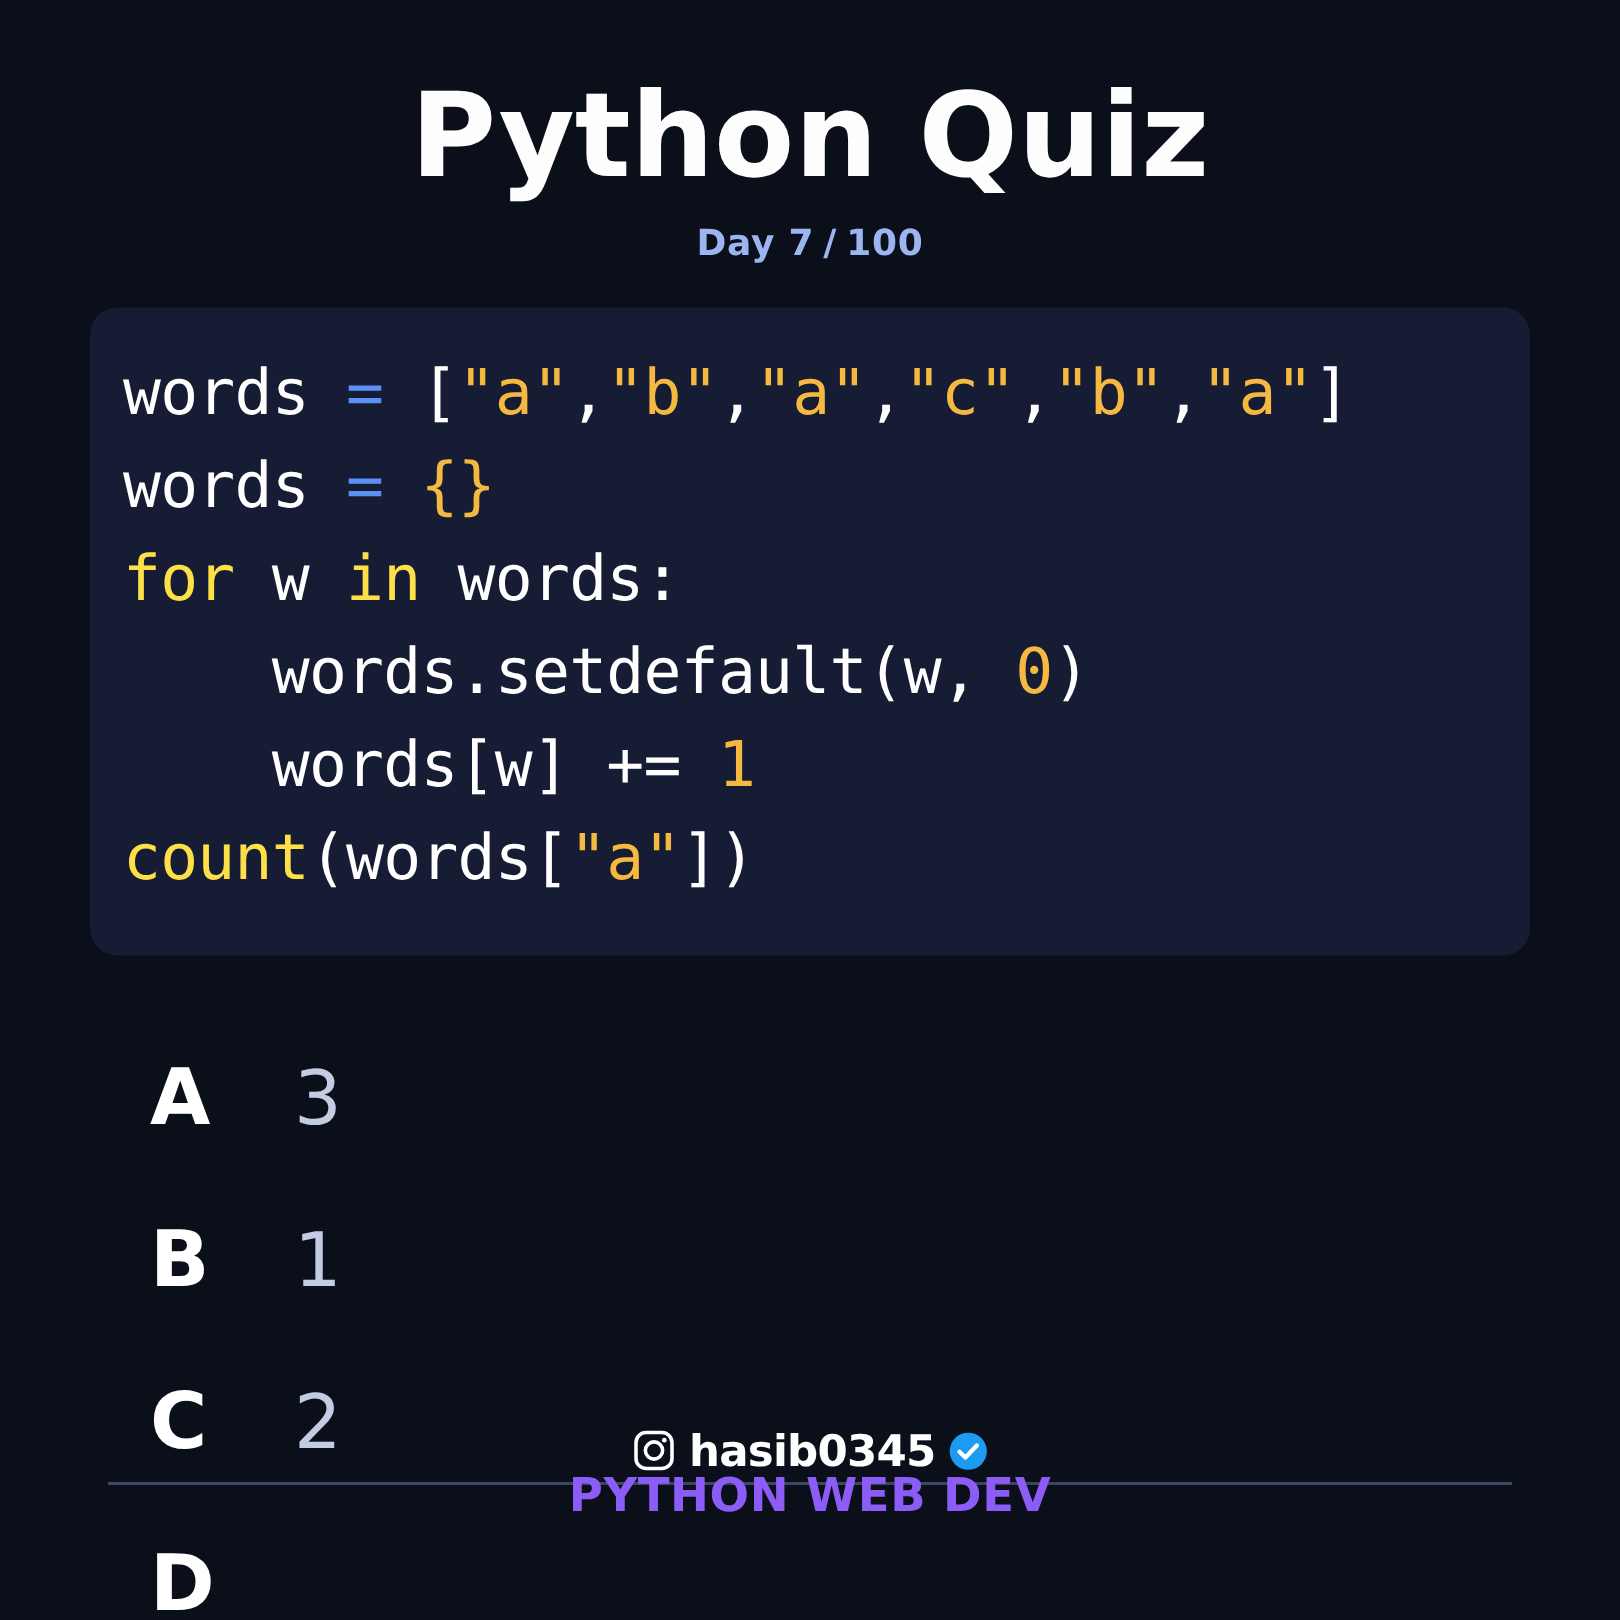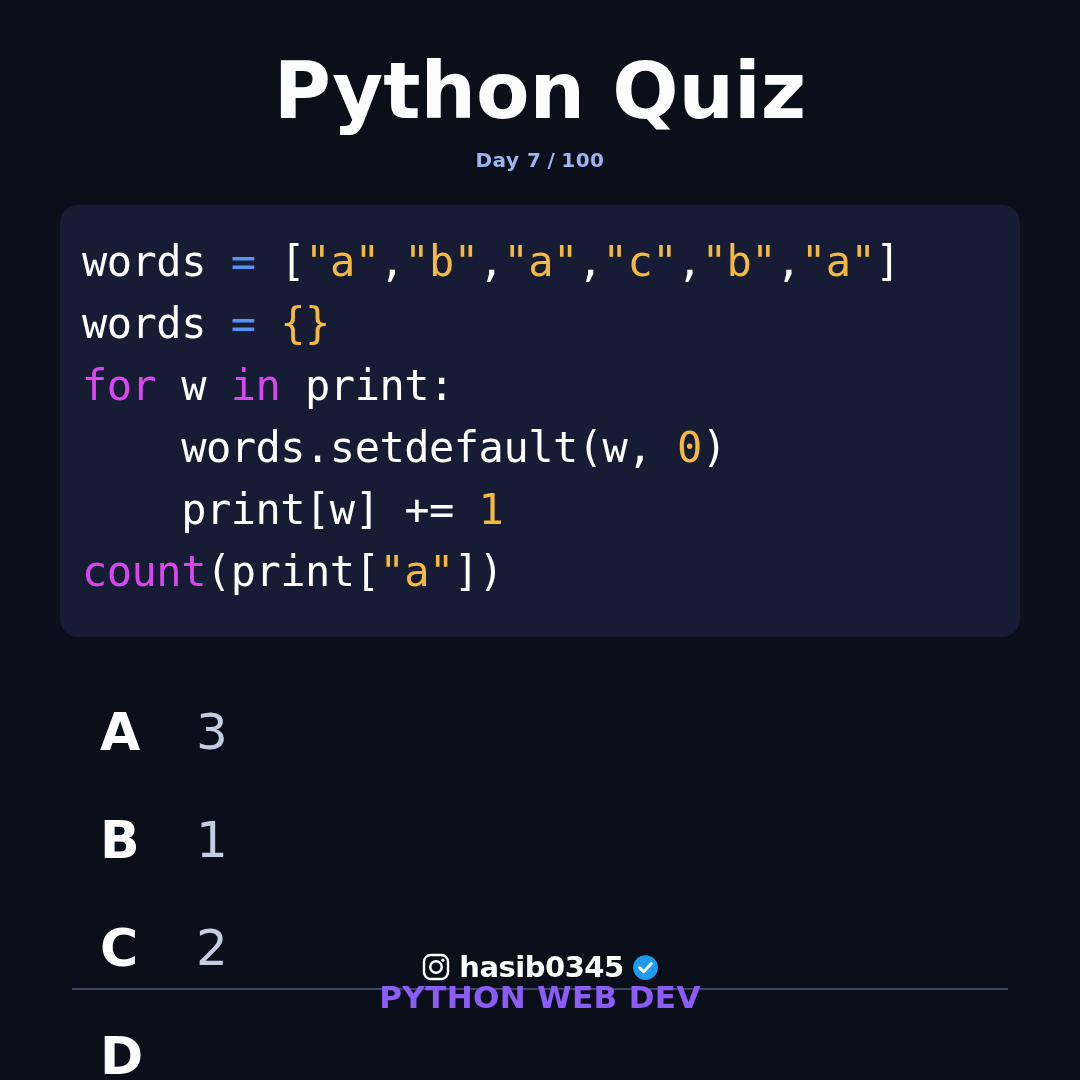--- a/index.html
+++ b/index.html
@@ -34,21 +34,21 @@
     font-family: "DejaVu Sans", sans-serif;
     font-size: 78px;
     font-weight: bold;
     color: #fdfdfd;
     letter-spacing: 0px;
     line-height: 1.0;
     margin: 0;
   }
   .subtitle {
     font-family: "DejaVu Sans", sans-serif;
-    font-size: 20px;
+    font-size: 24px;
     font-weight: bold;
     color: #9cb4f0;
     margin-top: 20px;
     line-height: 1.0;
     letter-spacing: 0.5px;
   }
   .subtitle .sep {
     color: #9cb4f0;
     padding: 0 6px;
   }
@@ -67,21 +67,21 @@
     overflow: hidden;
   }
   .code {
     font-family: "DejaVu Sans Mono", monospace;
     font-size: 42px;
     line-height: 62px;
     white-space: pre;
     color: #ffffff;
     letter-spacing: -0.5px;
   }
-  .code .kw  { color: #d946ef; }
+  .code .kw  { color: #fde047; }
   .code .op  { color: #5b90f5; }
   .code .str { color: #f5b942; }
   .code .num { color: #f5b942; }
   .code .brc { color: #f5b942; }
   .code .pl  { color: #ffffff; text-align: center; }
 
   
   .options {
     position: absolute;
     left: 0;
@@ -174,24 +174,24 @@
   <div class="header">
     <div class="title">Python Quiz</div>
     <div class="subtitle">
       <span>Day 7</span><span class="sep">/</span><span>100</span>
     </div>
   </div>
 
   <div class="code-block">
     <div class="code"><span class="pl">words</span> <span class="op">=</span> <span class="pl">[</span><span class="str">"a"</span><span class="pl">,</span><span class="str">"b"</span><span class="pl">,</span><span class="str">"a"</span><span class="pl">,</span><span class="str">"c"</span><span class="pl">,</span><span class="str">"b"</span><span class="pl">,</span><span class="str">"a"</span><span class="pl">]</span>
 <span class="pl">words</span> <span class="op">=</span> <span class="brc">{}</span>
-<span class="kw">for</span><span class="pl"> w </span><span class="kw">in</span><span class="pl"> print:</span>
+<span class="kw">for</span><span class="pl"> w </span><span class="kw">in</span><span class="pl"> words:</span>
 <span class="pl">    </span><span class="pl">words.setdefault(w, </span><span class="num">0</span><span class="pl">)</span>
-<span class="pl">    </span><span class="pl">print[w] += </span><span class="num">1</span>
-<span class="kw">count</span><span class="pl">(print[</span><span class="str">"a"</span><span class="pl">])</span></div>
+<span class="pl">    </span><span class="pl">words[w] += </span><span class="num">1</span>
+<span class="kw">count</span><span class="pl">(words[</span><span class="str">"a"</span><span class="pl">])</span></div>
   </div>
 
   <div class="options">
     <div class="option">
       <span class="opt-letter">A</span>
       <span class="opt-value">3</span>
     </div>
     <div class="option">
       <span class="opt-letter">B</span>
       <span class="opt-value">1</span>

